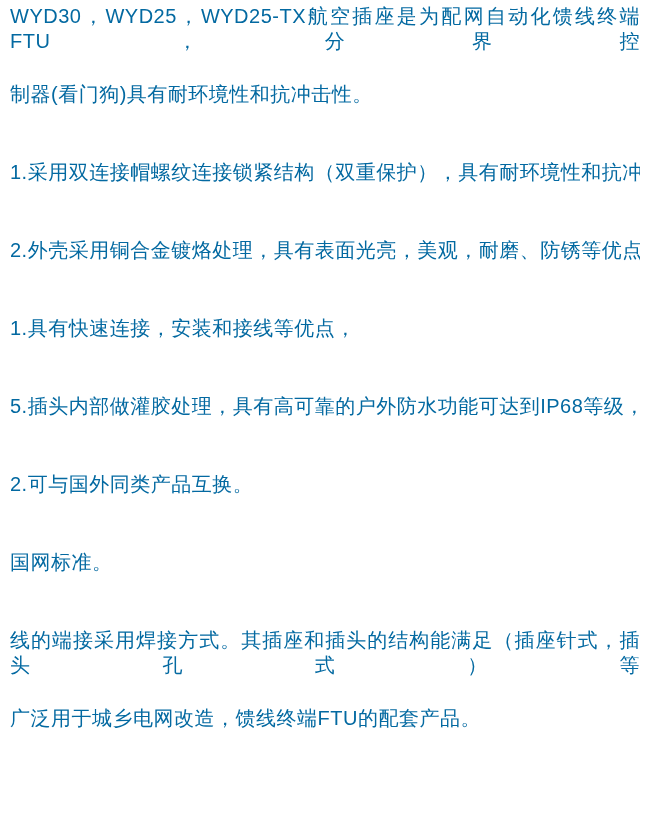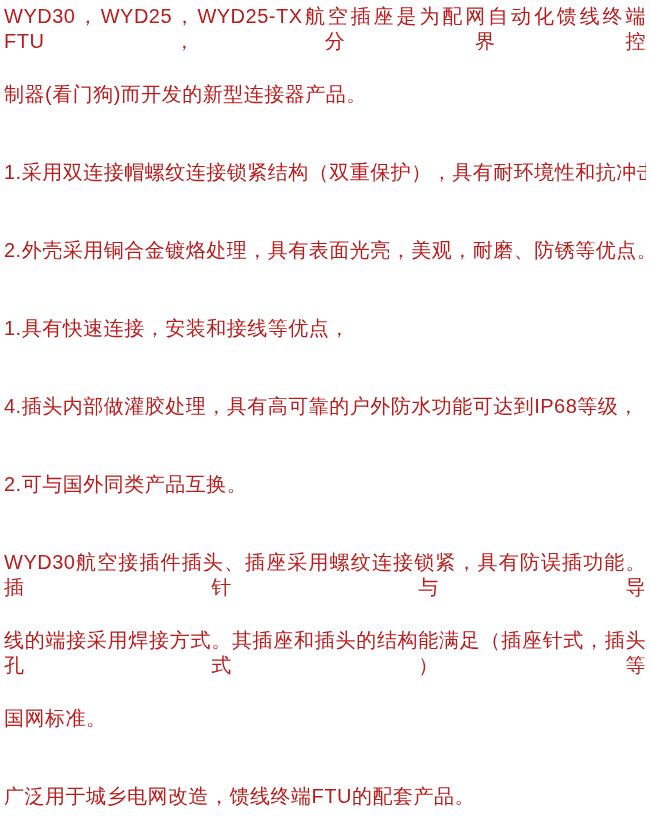--- a/index.html
+++ b/index.html
@@ -9,22 +9,22 @@
   }
   body {
     width: 650px;
     height: 826px;
     overflow: hidden;
   }
   .doc {
     box-sizing: border-box;
     width: 650px;
     height: 826px;
-    padding: 0 4px;
-    color: #b91c1c;
+    padding: 0 10px;
+    color: #0369a1;
     font-family: "Liberation Sans", sans-serif;
     font-weight: 400;
   }
   .line {
     height: 78px;
     padding-top: 4px;
     box-sizing: border-box;
     font-size: 20px;
     line-height: 25px;
     letter-spacing: 0.5px;
@@ -39,33 +39,32 @@
     max-height: 78px;
   }
 </style>
 </head>
 <body>
 
 <div class="doc">
 
   <div class="line stretch">WYD30，WYD25，WYD25-TX航空插座是为配网自动化馈线终端FTU，分界控</div>
 
-  <div class="line">制器(看门狗)而开发的新型连接器产品。</div>
+  <div class="line">制器(看门狗)具有耐环境性和抗冲击性。</div>
 
   <div class="line">1.采用双连接帽螺纹连接锁紧结构（双重保护），具有耐环境性和抗冲击性。</div>
 
   <div class="line">2.外壳采用铜合金镀烙处理，具有表面光亮，美观，耐磨、防锈等优点。</div>
 
   <div class="line">1.具有快速连接，安装和接线等优点，</div>
 
-  <div class="line">4.插头内部做灌胶处理，具有高可靠的户外防水功能可达到IP68等级，</div>
+  <div class="line">5.插头内部做灌胶处理，具有高可靠的户外防水功能可达到IP68等级，</div>
 
   <div class="line">2.可与国外同类产品互换。</div>
 
-  <div class="line stretch">WYD30航空接插件插头、插座采用螺纹连接锁紧，具有防误插功能。插针与导</div>
+
+  <div class="line">国网标准。</div>
 
   <div class="line stretch">线的端接采用焊接方式。其插座和插头的结构能满足（插座针式，插头孔式）等</div>
-
-  <div class="line">国网标准。</div>
 
   <div class="line">广泛用于城乡电网改造，馈线终端FTU的配套产品。</div>
 
 </div>
 
 </body></html>

